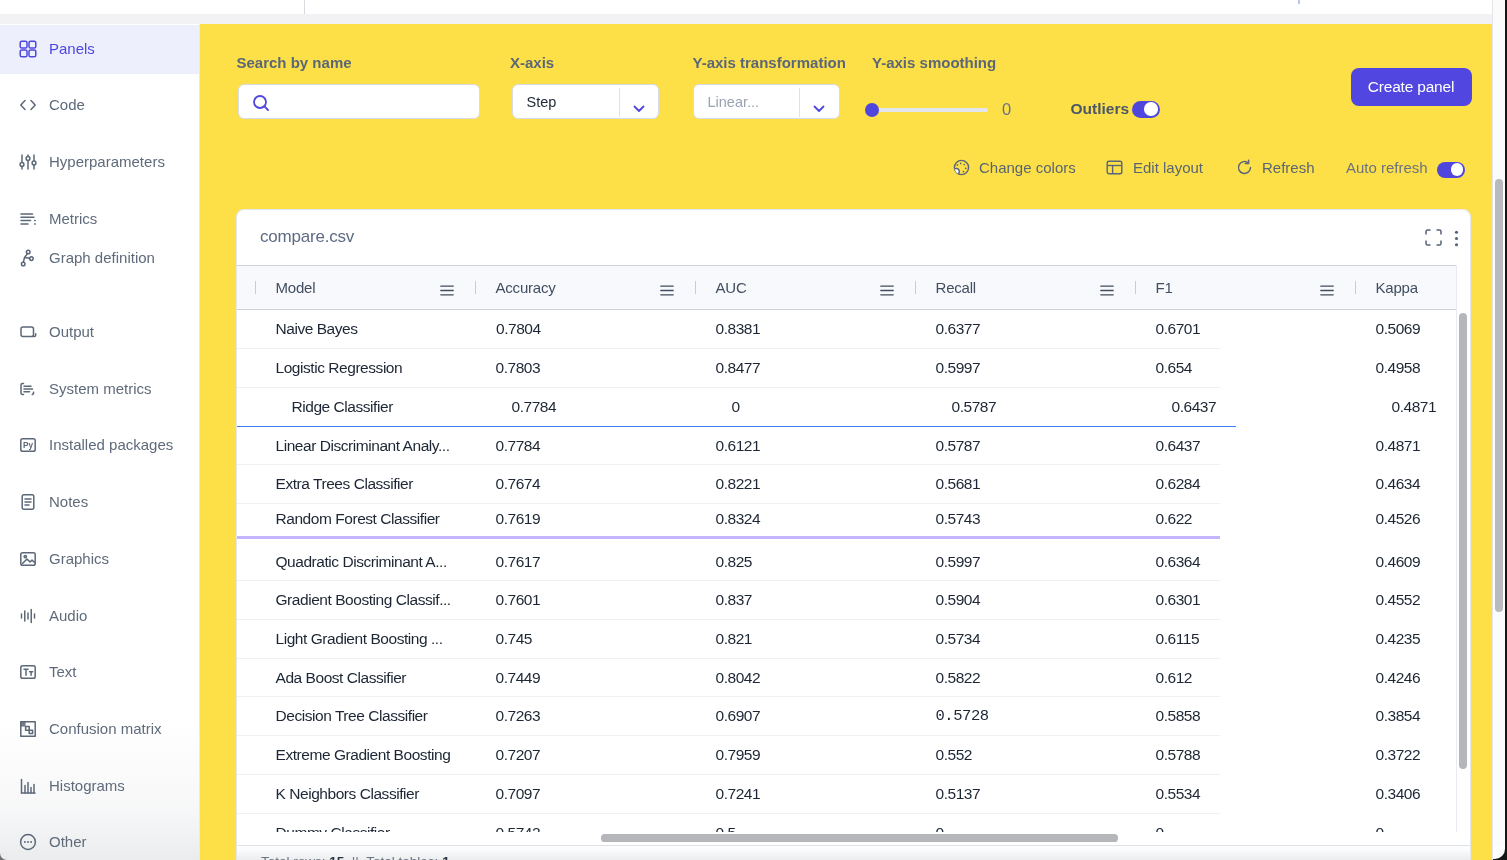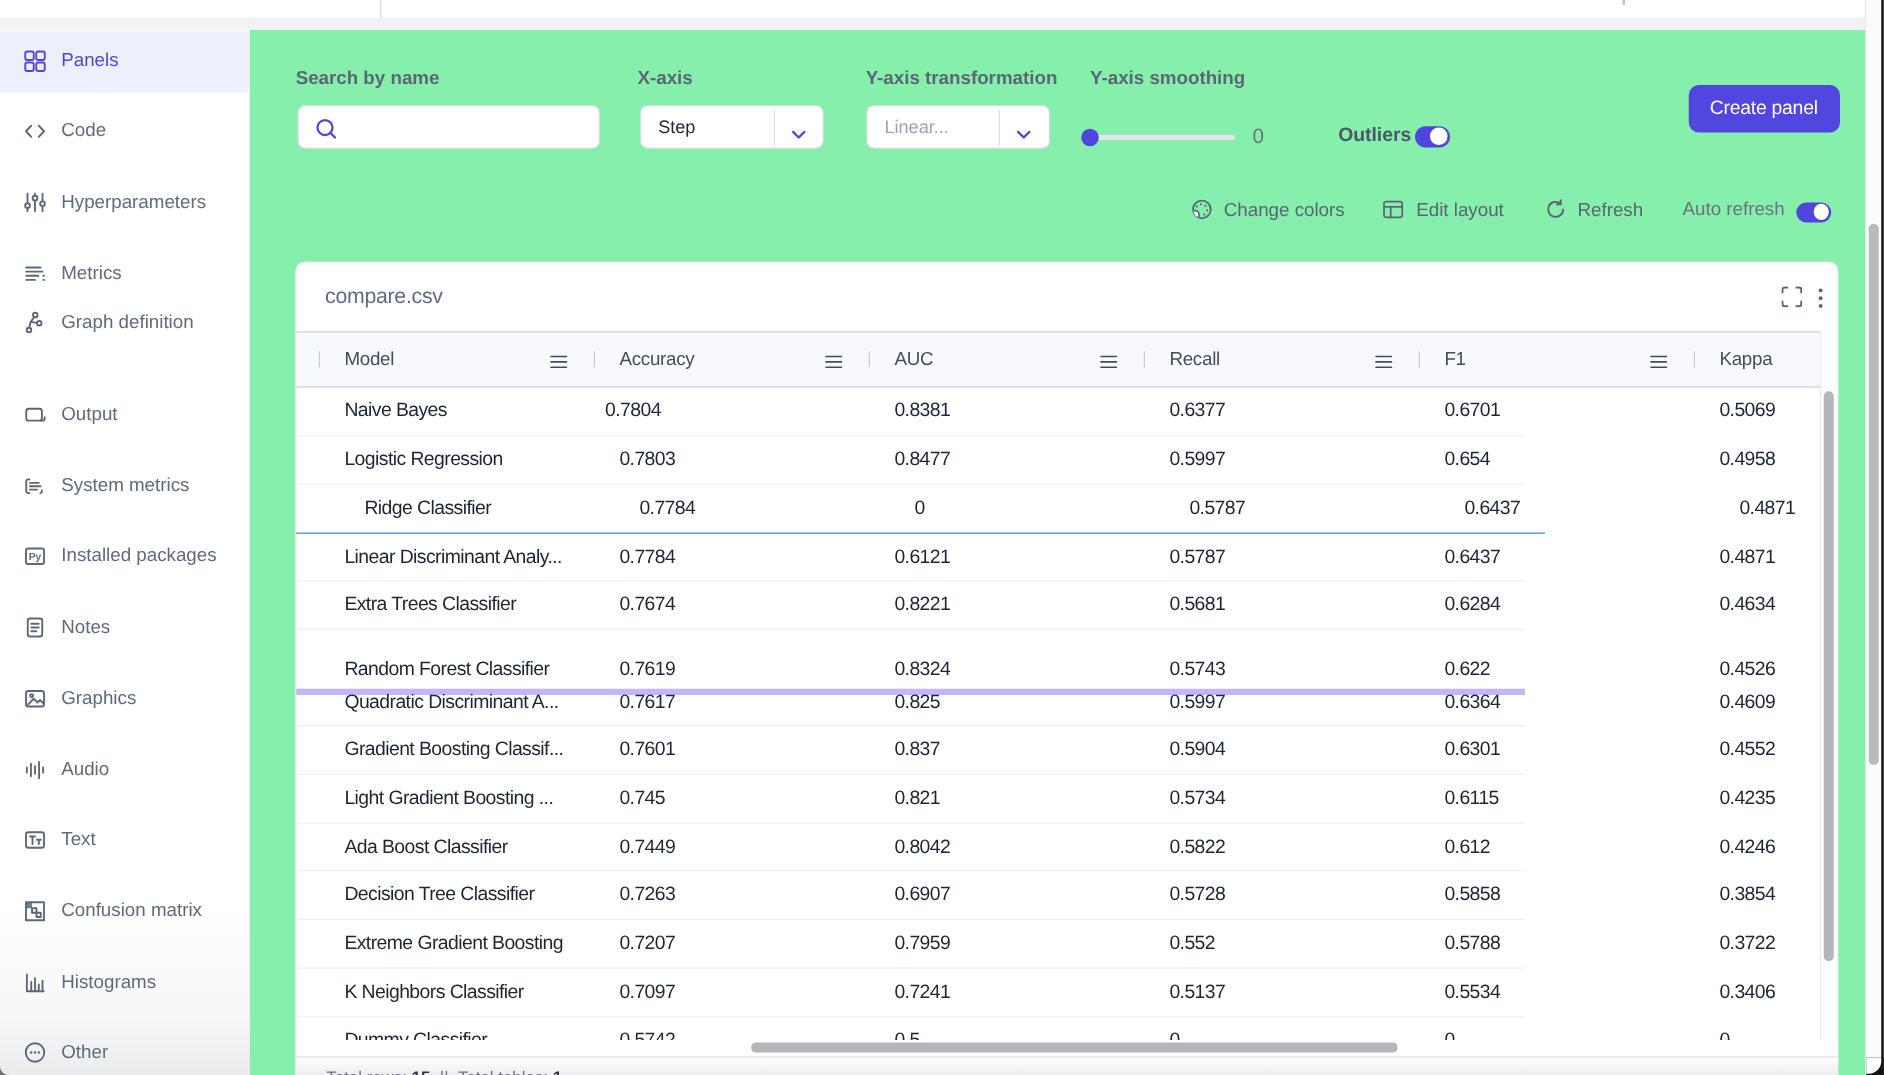--- a/index.html
+++ b/index.html
@@ -144,21 +144,21 @@
       <svg style="position:absolute;left:17.5px;top:16px" width="20" height="20" viewBox="0 0 20 20">
         <circle cx="10" cy="10" r="7.4" stroke="#5c6878" stroke-width="1.5" fill="none" stroke-linecap="round" stroke-linejoin="round"></circle>
         <circle cx="6.9" cy="10" r="0.95" fill="#5c6878" stroke="none"></circle>
         <circle cx="10" cy="10" r="0.95" fill="#5c6878" stroke="none"></circle>
         <circle cx="13.1" cy="10" r="0.95" fill="#5c6878" stroke="none"></circle>
       </svg>
       <div style="position:absolute;left:49px;top:0;height:52px;line-height:52px;font-size:15px;color:#5f6b7b;">Other</div>
     </div>
 </div>
 
-<div class="abs" style="left:200px;top:24px;width:1292px;height:836px;background:#86efac;">
+<div class="abs" style="left:200px;top:24px;width:1292px;height:836px;background:#fde047;">
   <div class="lbl" style="left:36.5px;top:29.5px;">Search by name</div>
   <div class="box" style="left:37.5px;top:59.5px;width:242px;">
     <svg style="position:absolute;left:13.5px;top:9.5px" width="19" height="19" viewBox="0 0 19 19">
         <circle cx="8" cy="8" r="6" fill="none" stroke="#4f46dd" stroke-width="1.8"></circle>
         <line x1="12.2" y1="12.2" x2="16" y2="16" stroke="#4f46dd" stroke-width="1.8" stroke-linecap="round"></line>
       </svg>
   </div>
   <div class="lbl" style="left:310px;top:29.5px;">X-axis</div>
   <div class="box" style="left:311.5px;top:59.5px;width:147px;">
     <div style="position:absolute;left:14px;top:0;height:35px;line-height:35px;font-size:14.5px;color:#232b38;">Step</div>
@@ -280,21 +280,21 @@
             </svg></div>
 <div style="position:absolute;left:1353.5px;top:0;width:1.5px;height:13px;background:#c7ccd5;top:15px;"></div>
 <div style="position:absolute;left:1374.5px;top:0;height:43px;line-height:43px;font-size:15px;letter-spacing:-0.2px;color:#414e60;">Kappa</div>
         </div>
     </div>
 
     <div class="abs" style="left:0;top:100.1px;width:1219px;height:528px;overflow:hidden;font-size:15.5px;letter-spacing:-0.45px;color:#1d2634;">
       <div style="position:absolute;left:-236px;top:0;width:1600px;height:600px;">
           <div style="position:absolute;left:0;top:0.0px;width:1219px;height:38.7px;border-bottom:1px solid #eef0f4;">
             <div style="position:absolute;left:274.5px;top:0;height:38.7px;line-height:38.7px;">Naive Bayes</div>
-            <div style="position:absolute;left:483px;top:0;height:38.7px;line-height:38.7px;">0.7804</div>
+            <div style="position:absolute;left:495px;top:0;height:38.7px;line-height:38.7px;">0.7804</div>
             <div style="position:absolute;left:714.5px;top:0;height:38.7px;line-height:38.7px;">0.8381</div>
             <div style="position:absolute;left:934.5px;top:0;height:38.7px;line-height:38.7px;">0.6377</div>
             <div style="position:absolute;left:1154.5px;top:0;height:38.7px;line-height:38.7px;">0.6701</div>
             <div style="position:absolute;left:1374.5px;top:0;height:38.7px;line-height:38.7px;">0.5069</div>
           </div>
 <div style="position:absolute;left:0;top:38.7px;width:1219px;height:38.7px;border-bottom:1px solid #eef0f4;">
             <div style="position:absolute;left:274.5px;top:0;height:38.7px;line-height:38.7px;">Logistic Regression</div>
             <div style="position:absolute;left:494.5px;top:0;height:38.7px;line-height:38.7px;">0.7803</div>
             <div style="position:absolute;left:714.5px;top:0;height:38.7px;line-height:38.7px;">0.8477</div>
             <div style="position:absolute;left:934.5px;top:0;height:38.7px;line-height:38.7px;">0.5997</div>
@@ -318,21 +318,21 @@
             <div style="position:absolute;left:1374.5px;top:0;height:38.7px;line-height:38.7px;">0.4871</div>
           </div>
 <div style="position:absolute;left:0;top:154.8px;width:1219px;height:38.7px;border-bottom:1px solid #eef0f4;">
             <div style="position:absolute;left:274.5px;top:0;height:38.7px;line-height:38.7px;">Extra Trees Classifier</div>
             <div style="position:absolute;left:494.5px;top:0;height:38.7px;line-height:38.7px;">0.7674</div>
             <div style="position:absolute;left:714.5px;top:0;height:38.7px;line-height:38.7px;">0.8221</div>
             <div style="position:absolute;left:934.5px;top:0;height:38.7px;line-height:38.7px;">0.5681</div>
             <div style="position:absolute;left:1154.5px;top:0;height:38.7px;line-height:38.7px;">0.6284</div>
             <div style="position:absolute;left:1374.5px;top:0;height:38.7px;line-height:38.7px;">0.4634</div>
           </div>
-<div style="position:absolute;left:0;top:207px;width:1219px;height:38.7px;border-bottom:5px solid #c4b5fd;">
+<div style="position:absolute;left:0;top:190px;width:1219px;height:38.7px;border-bottom:3px solid #c4b5fd;">
             <div style="position:absolute;left:274.5px;top:0;height:38.7px;line-height:38.7px;">Random Forest Classifier</div>
             <div style="position:absolute;left:494.5px;top:0;height:38.7px;line-height:38.7px;">0.7619</div>
             <div style="position:absolute;left:714.5px;top:0;height:38.7px;line-height:38.7px;">0.8324</div>
             <div style="position:absolute;left:934.5px;top:0;height:38.7px;line-height:38.7px;">0.5743</div>
             <div style="position:absolute;left:1154.5px;top:0;height:38.7px;line-height:38.7px;">0.622</div>
             <div style="position:absolute;left:1374.5px;top:0;height:38.7px;line-height:38.7px;">0.4526</div>
           </div>
 <div style="position:absolute;left:0;top:232.2px;width:1219px;height:38.7px;border-bottom:1px solid #eef0f4;">
             <div style="position:absolute;left:274.5px;top:0;height:38.7px;line-height:38.7px;">Quadratic Discriminant A...</div>
             <div style="position:absolute;left:494.5px;top:0;height:38.7px;line-height:38.7px;">0.7617</div>
@@ -362,21 +362,21 @@
             <div style="position:absolute;left:494.5px;top:0;height:38.7px;line-height:38.7px;">0.7449</div>
             <div style="position:absolute;left:714.5px;top:0;height:38.7px;line-height:38.7px;">0.8042</div>
             <div style="position:absolute;left:934.5px;top:0;height:38.7px;line-height:38.7px;">0.5822</div>
             <div style="position:absolute;left:1154.5px;top:0;height:38.7px;line-height:38.7px;">0.612</div>
             <div style="position:absolute;left:1374.5px;top:0;height:38.7px;line-height:38.7px;">0.4246</div>
           </div>
 <div style="position:absolute;left:0;top:387.0px;width:1219px;height:38.7px;border-bottom:1px solid #eef0f4;">
             <div style="position:absolute;left:274.5px;top:0;height:38.7px;line-height:38.7px;">Decision Tree Classifier</div>
             <div style="position:absolute;left:494.5px;top:0;height:38.7px;line-height:38.7px;">0.7263</div>
             <div style="position:absolute;left:714.5px;top:0;height:38.7px;line-height:38.7px;">0.6907</div>
-            <div style="position:absolute;left:934.5px;top:0;height:37px;line-height:38.7px;">0.5728</div>
+            <div style="position:absolute;left:934.5px;top:0;height:37px;line-height:38.7px;font-family:Liberation Mono, monospace;">0.5728</div>
             <div style="position:absolute;left:1154.5px;top:0;height:38.7px;line-height:38.7px;">0.5858</div>
             <div style="position:absolute;left:1374.5px;top:0;height:38.7px;line-height:38.7px;">0.3854</div>
           </div>
 <div style="position:absolute;left:0;top:425.7px;width:1219px;height:38.7px;border-bottom:1px solid #eef0f4;">
             <div style="position:absolute;left:274.5px;top:0;height:38.7px;line-height:38.7px;">Extreme Gradient Boosting</div>
             <div style="position:absolute;left:494.5px;top:0;height:38.7px;line-height:38.7px;">0.7207</div>
             <div style="position:absolute;left:714.5px;top:0;height:38.7px;line-height:38.7px;">0.7959</div>
             <div style="position:absolute;left:934.5px;top:0;height:38.7px;line-height:38.7px;">0.552</div>
             <div style="position:absolute;left:1154.5px;top:0;height:38.7px;line-height:38.7px;">0.5788</div>
             <div style="position:absolute;left:1374.5px;top:0;height:38.7px;line-height:38.7px;">0.3722</div>

